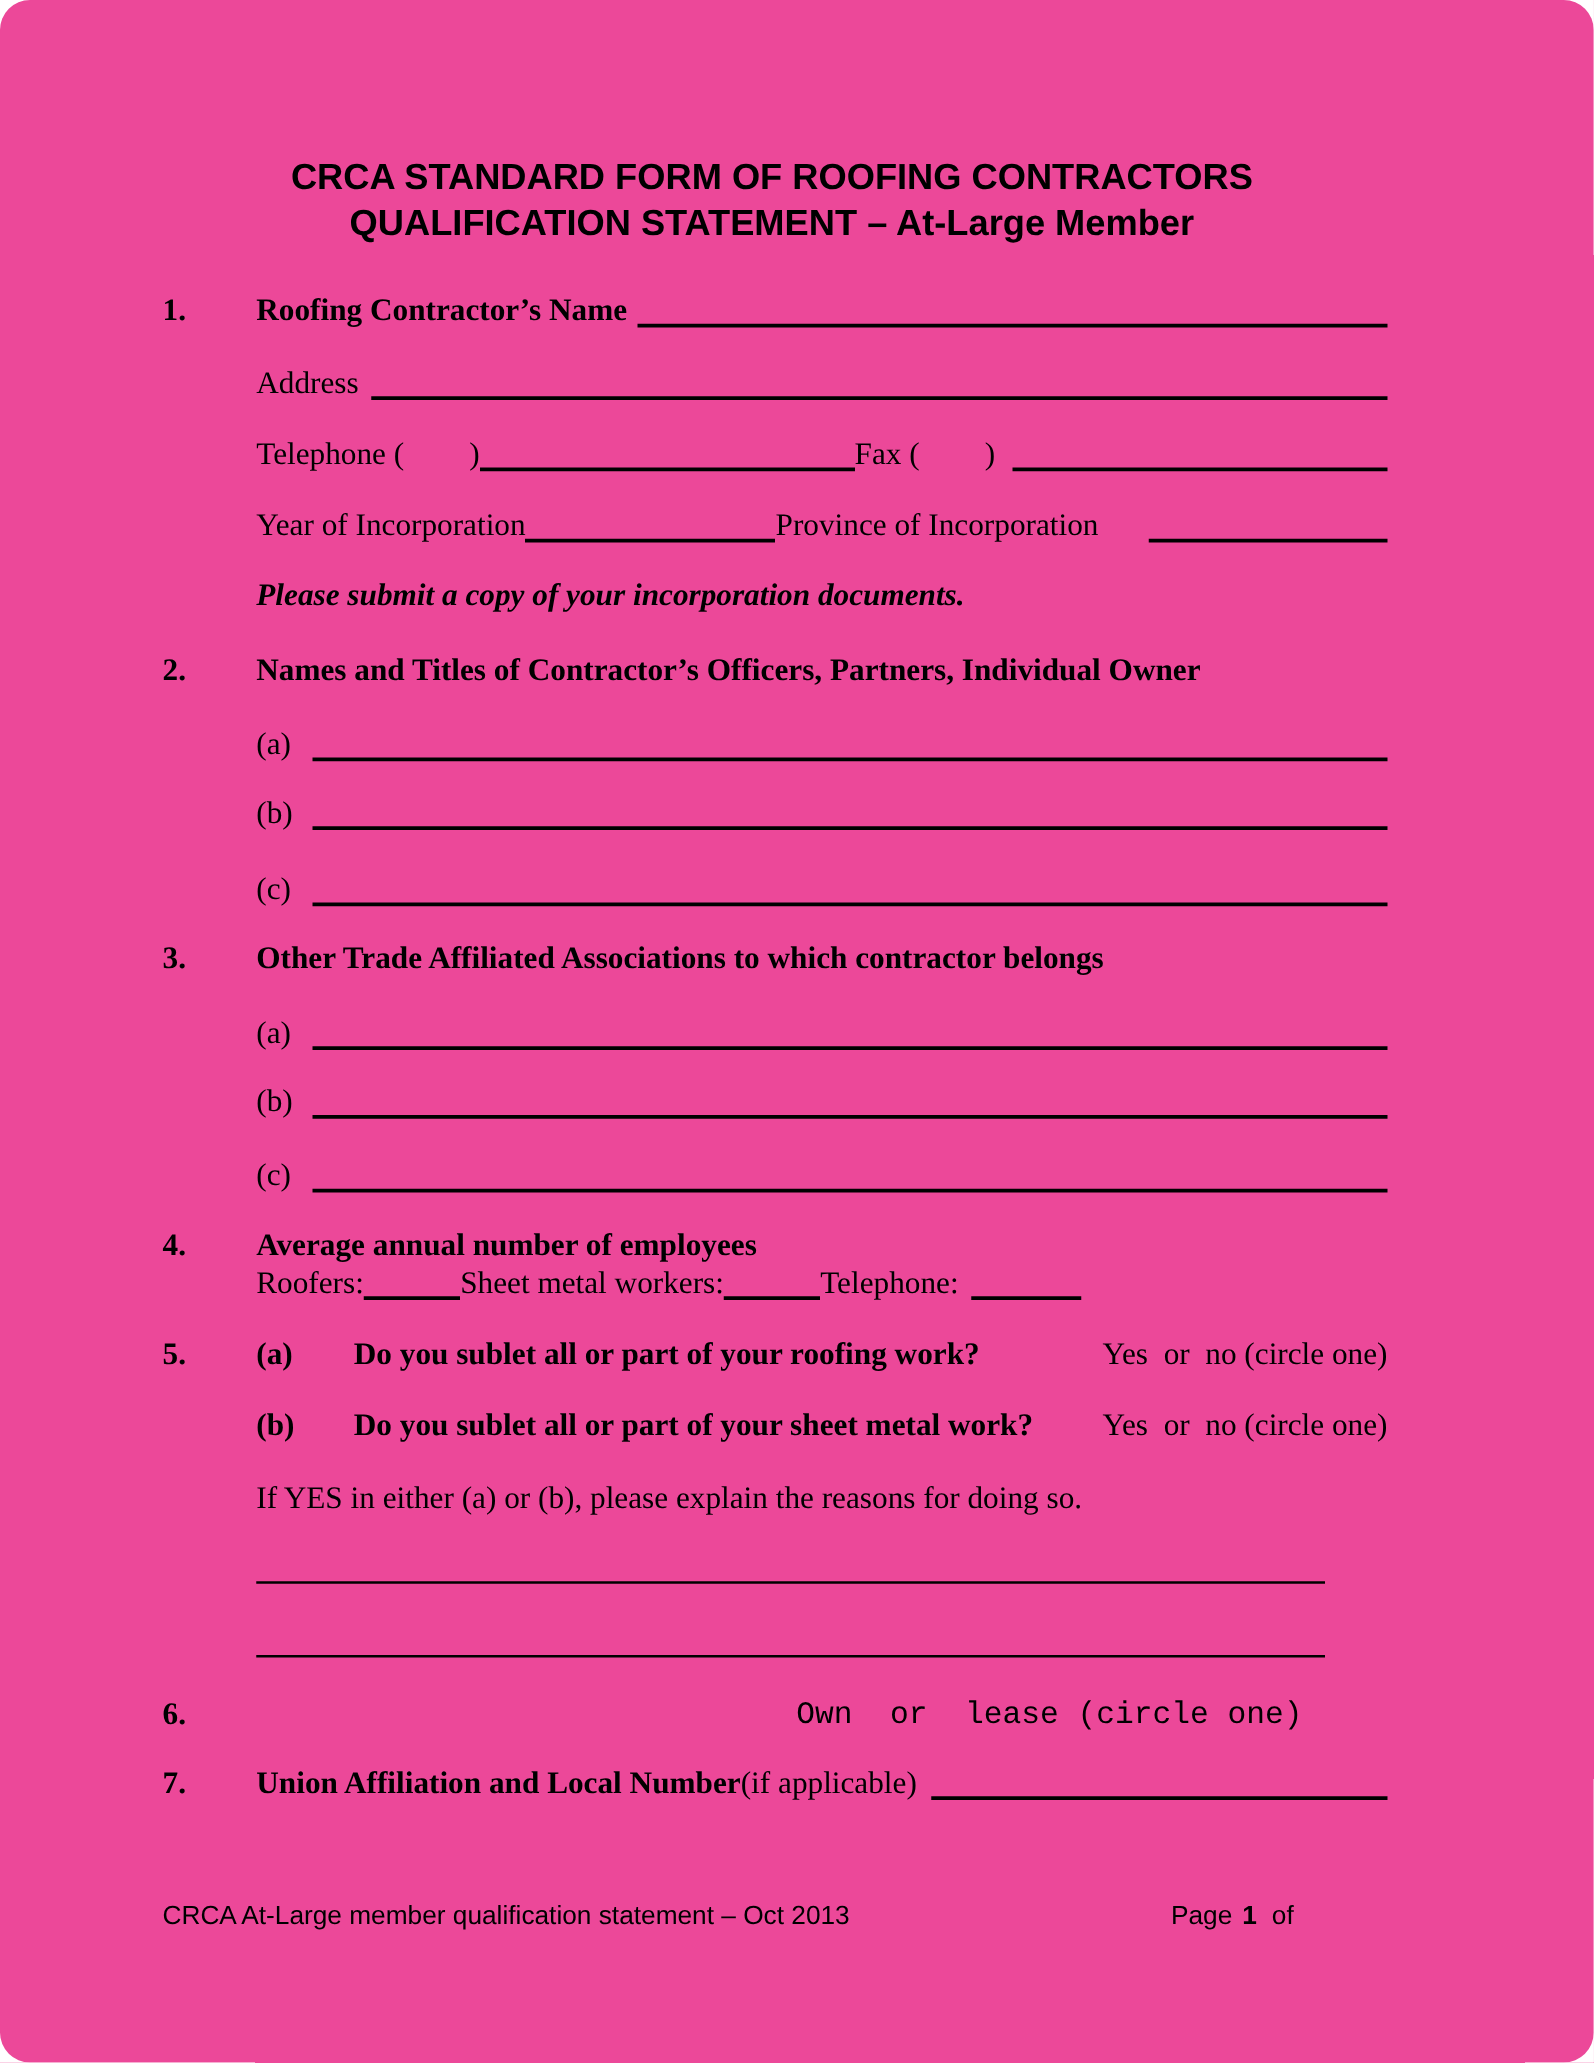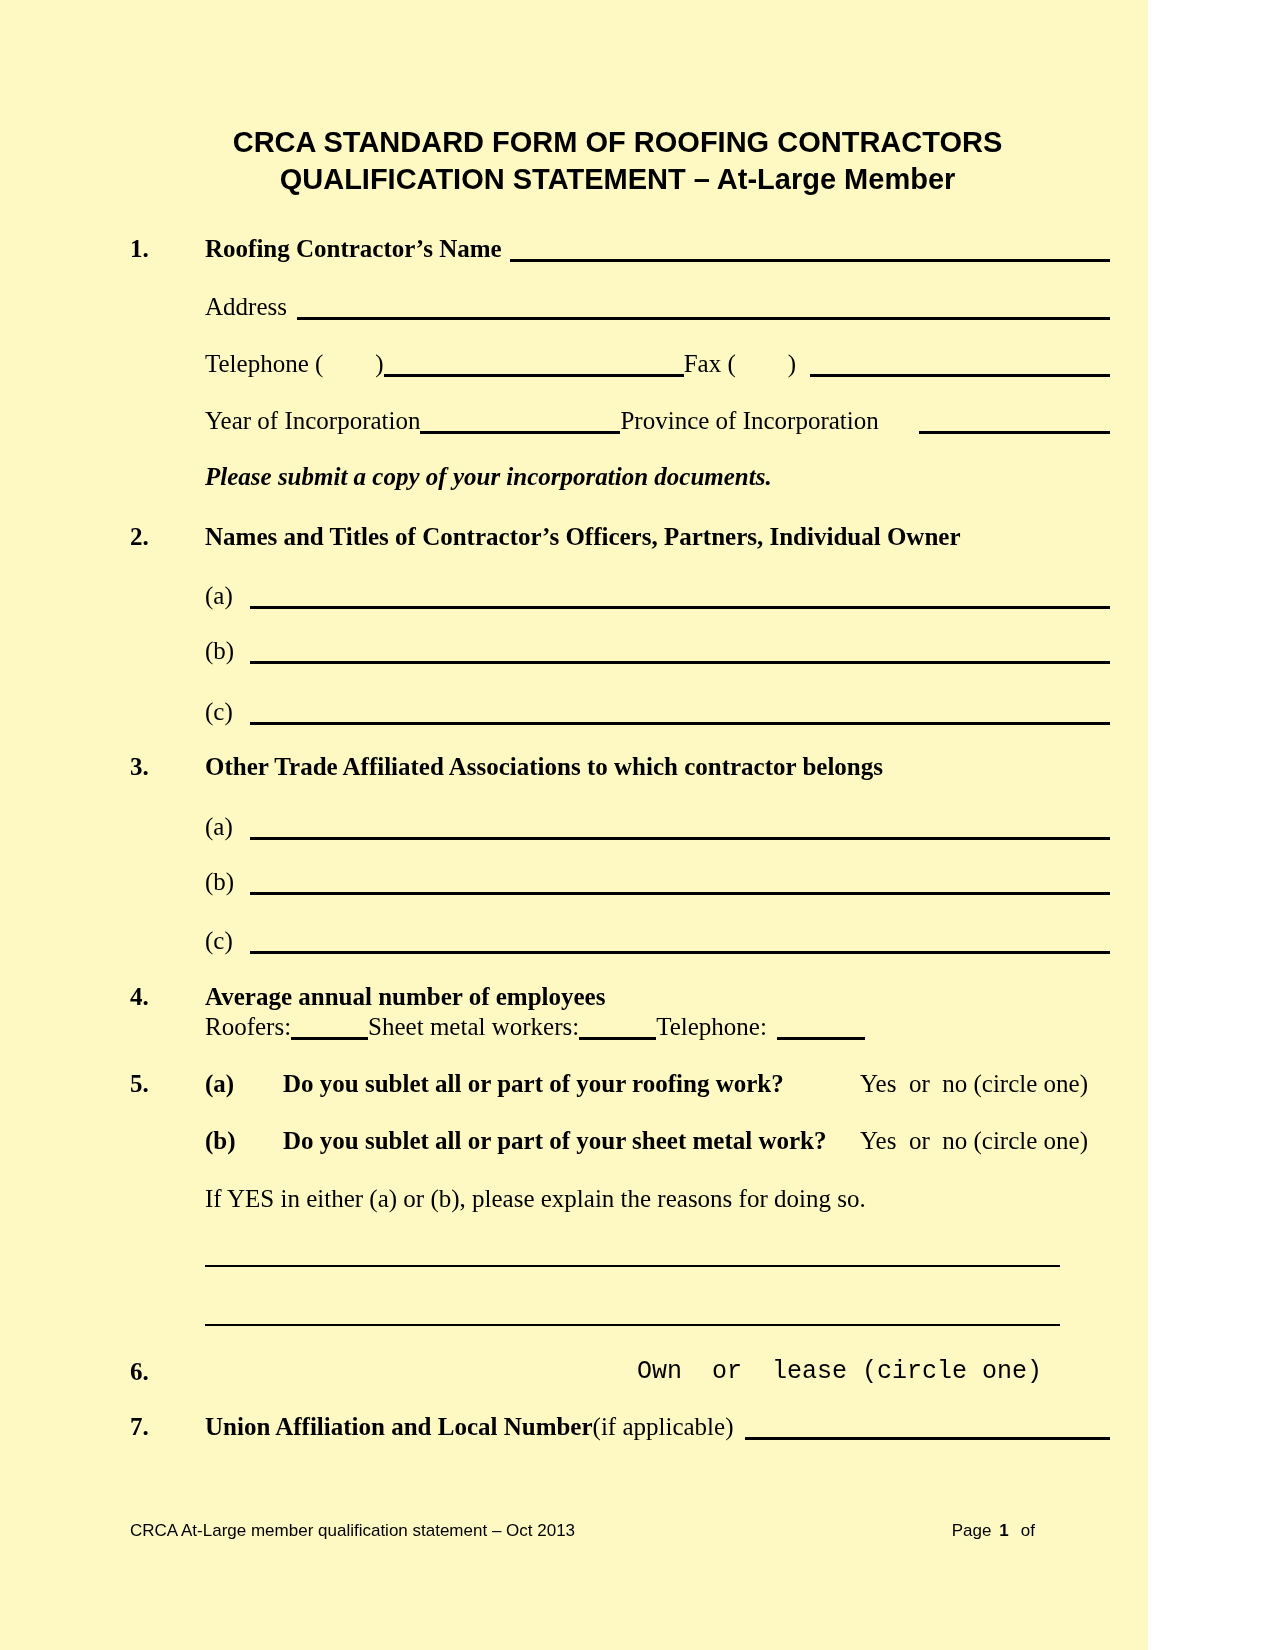--- a/index.html
+++ b/index.html
@@ -1,23 +1,24 @@
 <!DOCTYPE html>
 <html><head>
 <meta charset="utf-8">
 <style>
   html, body { margin: 0; padding: 0; background: #ffffff; }
   .page {
     position: relative;
-    width: 1148px;
+    width: 1275px;
     height: 1650px;
-    background: #fef9c3;
+    background: #ec4899;
     color: #000000;
     font-family: "Liberation Serif", serif;
     overflow: hidden;
+    border-radius: 24px;
   }
   .title {
     position: absolute;
     top: 124px;
     left: 130px;
     width: 975px;
     text-align: center;
     font-family: "Liberation Sans", sans-serif;
     font-weight: bold;
     font-size: 29px;
@@ -48,38 +49,38 @@
   }
   .grow { flex: 1 1 auto; }
   .spacer { flex: 1 1 auto; }
   .abc { width: 45px; flex: none; }
   .sub { width: 78px; flex: none; font-weight: bold; }
   .gap52 { width: 52px; flex: none; }
   .gap14 { width: 14px; flex: none; }
   .gap40 { width: 40px; flex: none; }
   .gap10 { width: 10px; flex: none; }
   .note { font-weight: bold; font-style: italic; }
-  .ans { white-space: pre; margin-right: 22px; flex: none; }
+  .ans { white-space: pre; flex: none; }
   .ans6 { white-space: pre; margin-right: 68px; flex: none; font-family: Liberation Mono, monospace; }
   .ruled {
     position: absolute;
     left: 205px;
     width: 855px;
     height: 0;
     border-bottom: 2px solid #000;
   }
   .footer {
     position: absolute;
     top: 1521px;
     left: 130px;
     width: 975px;
     display: flex;
     align-items: baseline;
     font-family: "Liberation Sans", sans-serif;
-    font-size: 17px;
+    font-size: 21px;
   }
   .pg-num { font-weight: bold; margin-left: 8px; }
   .pg-of { margin-left: 12px; text-align: right; }
 </style>
 </head>
 <body>
 
 <div class="page">
 
   <div class="title">

